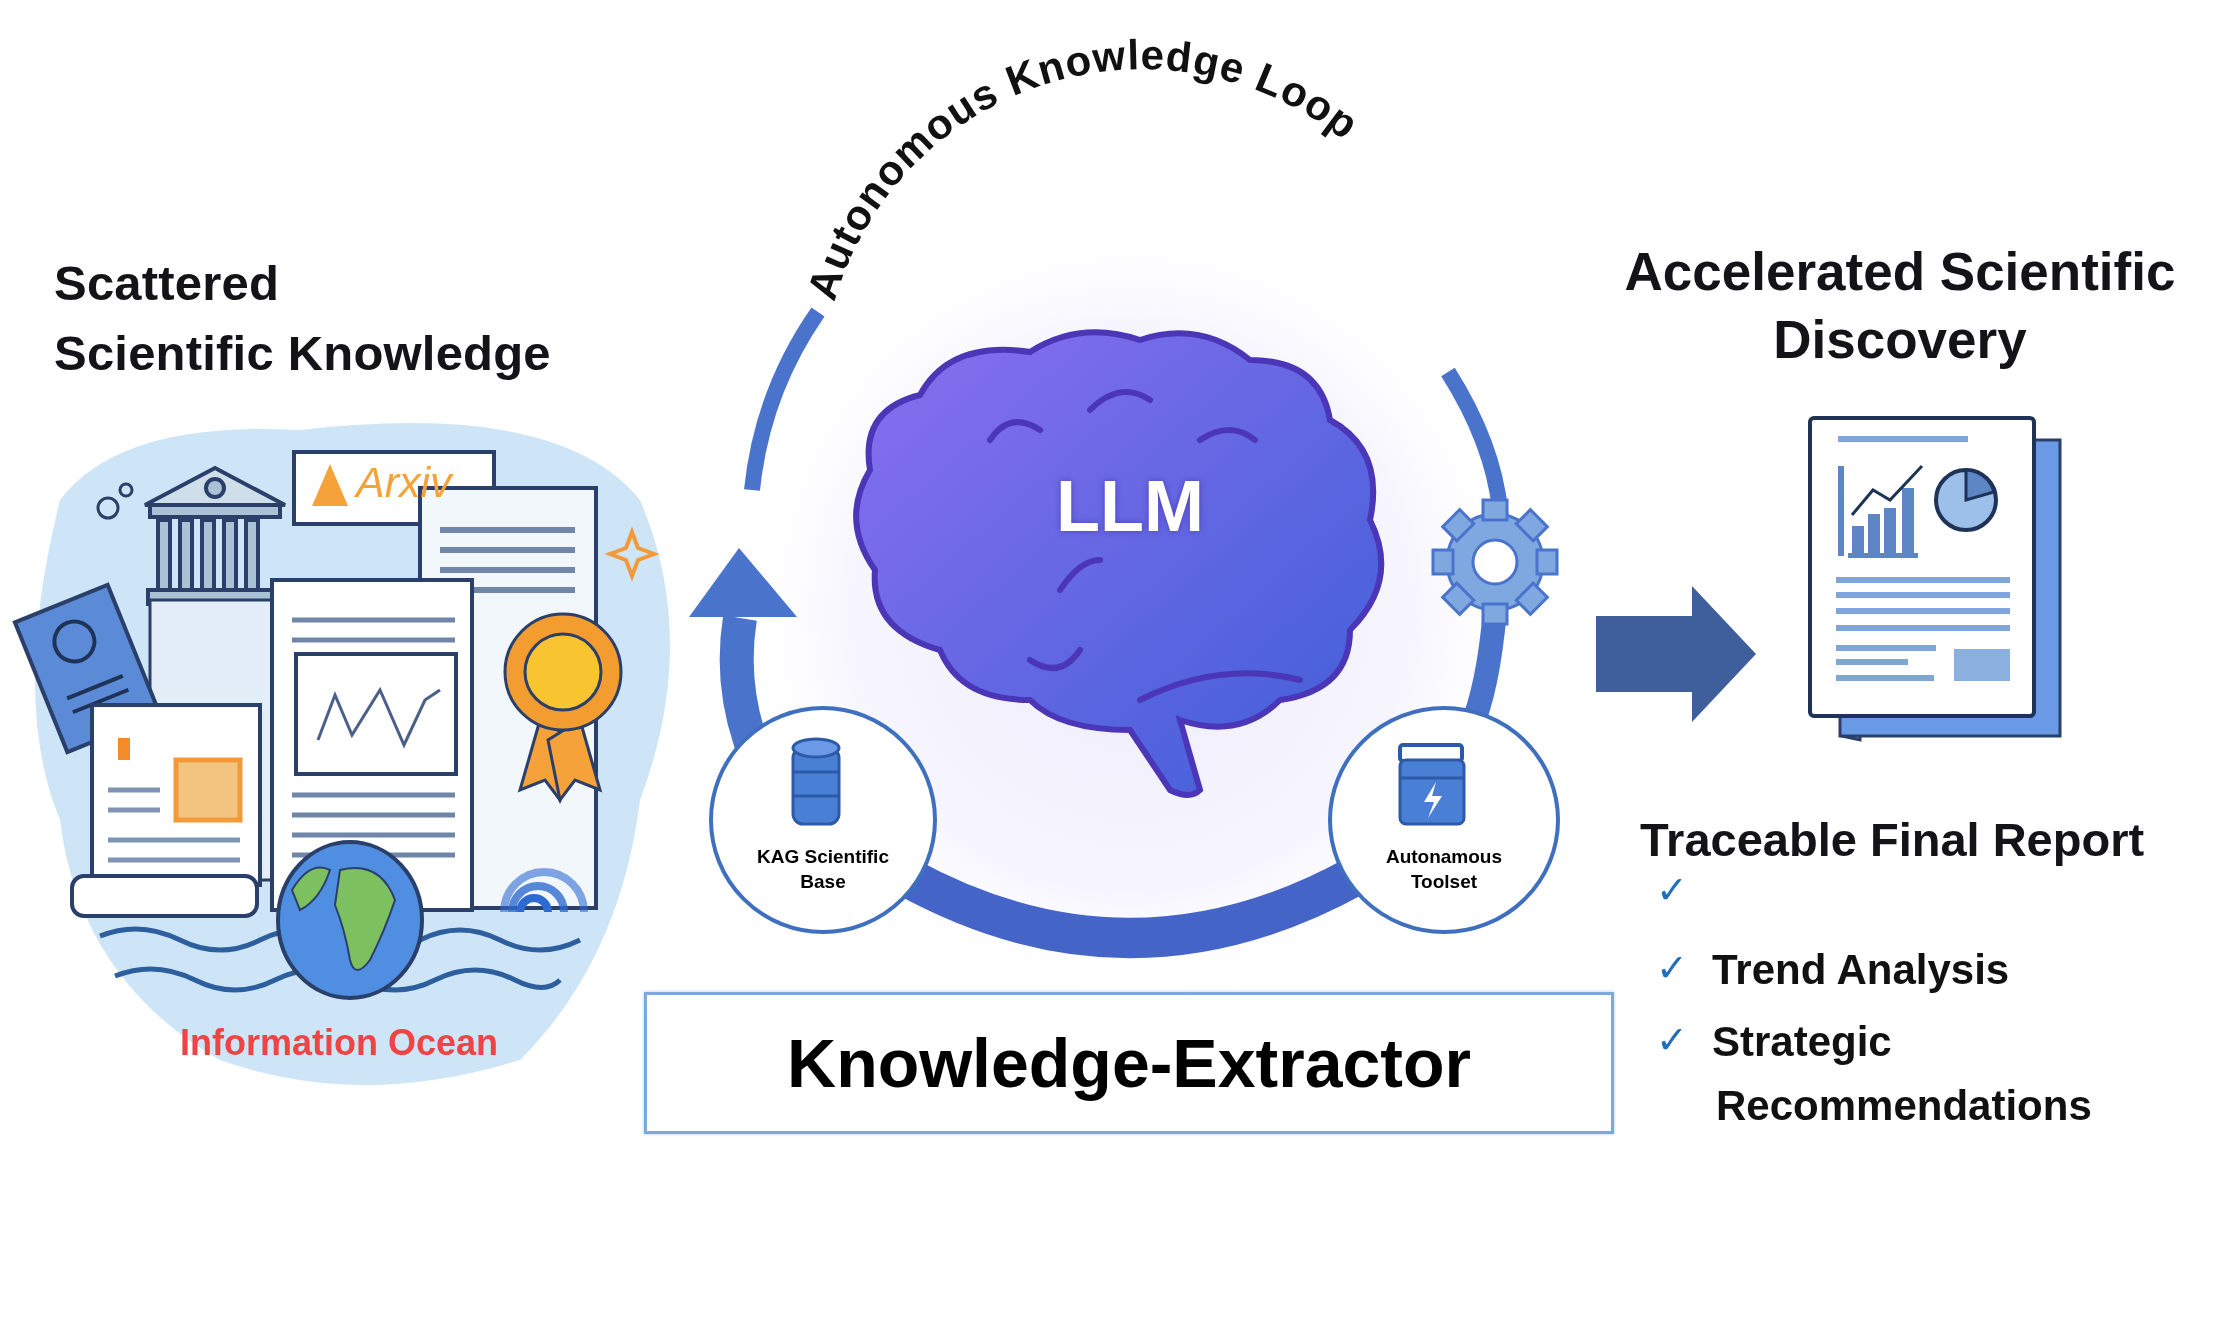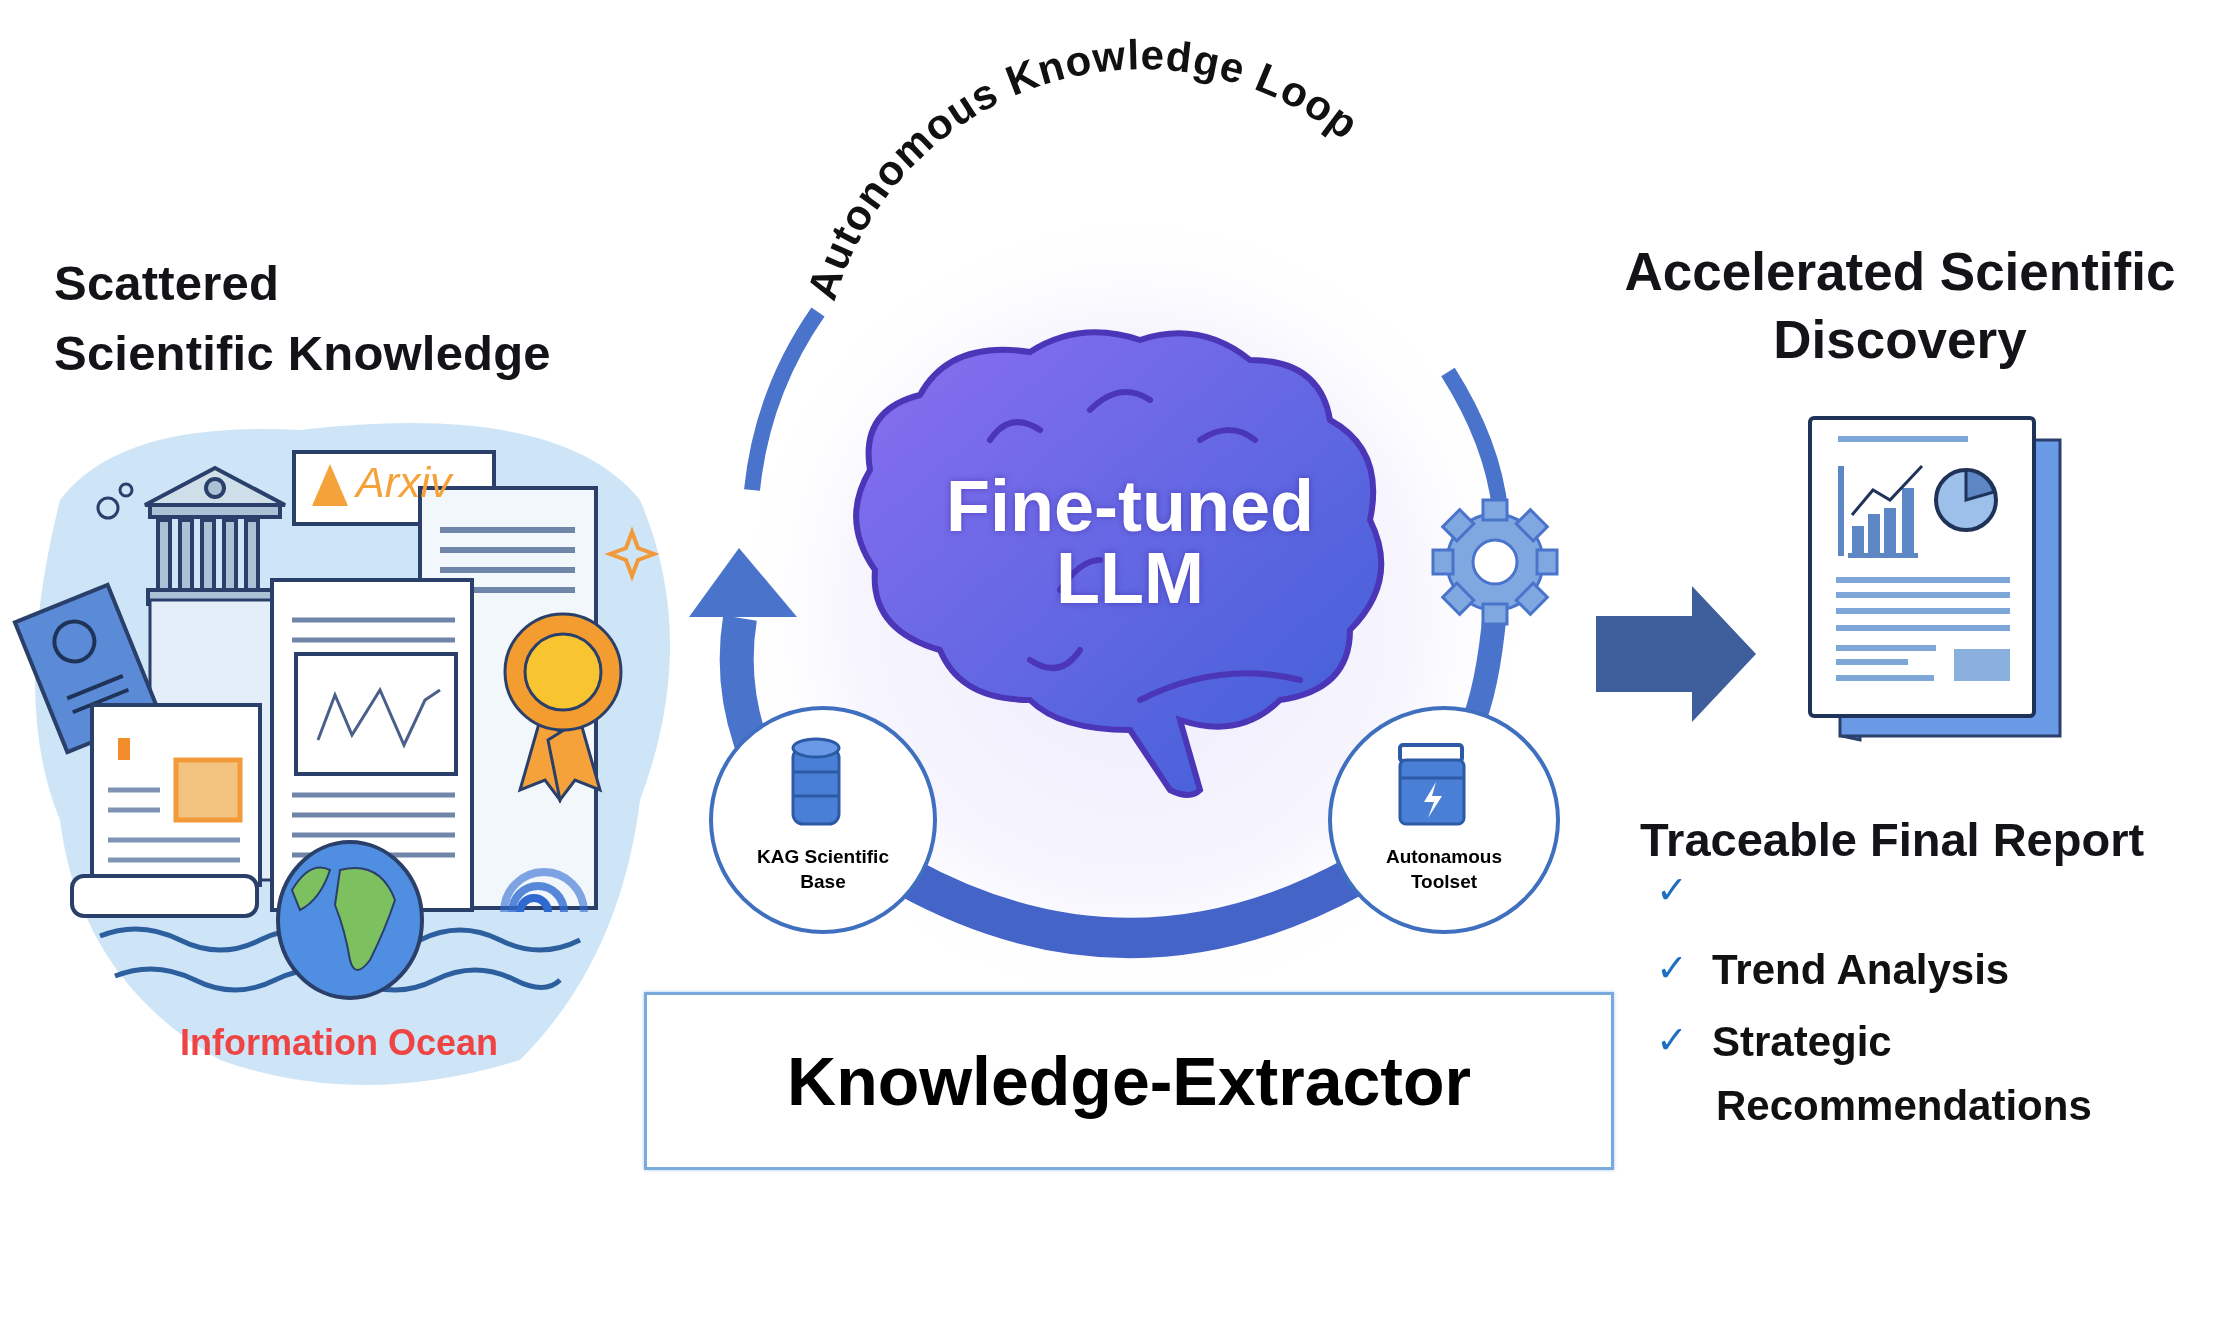--- a/index.html
+++ b/index.html
@@ -5,21 +5,21 @@
   html, body { margin: 0; padding: 0; background: #ffffff; }
   body { width: 2216px; height: 1330px; position: relative; overflow: hidden;
          font-family: "Liberation Sans", sans-serif; color: #111; }
   .abs { position: absolute; }
   .heading { font-weight: bold; color: #141418; margin-top: 26px; }
   #left-title { left: 54px; top: 222px; font-size: 49px; line-height: 70px; letter-spacing: 0.2px; }
   #right-title { left: 1570px; top: 212px; width: 660px; font-size: 53px; line-height: 68px; text-align: center; }
   #report-title { left: 1640px; top: 786px; font-size: 47px; }
   .check-item { left: 1656px; font-size: 42px; font-weight: bold; display: flex; align-items: flex-start; }
   .check-icon { color: #1f6fc0; font-size: 38px; width: 56px; font-weight: normal; }
-  #extractor-box { left: 644px; top: 992px; width: 970px; height: 178px; border: 3px solid #7aa9dc;
+  #extractor-box { left: 644px; top: 992px; width: 970px; height: 142px; border: 3px solid #7aa9dc;
                    box-sizing: border-box; display: flex; align-items: center; justify-content: center;
                    box-shadow: 0 0 3px rgba(90,150,220,0.5); }
   #extractor-label { font-size: 68px; font-weight: bold; color: #000; }
   #ocean-label { left: 180px; top: 1022px; font-size: 36px; font-weight: bold; color: #ef4444; }
   .node-label { font-size: 19px; font-weight: bold; text-align: center; line-height: 25px; color:#000; }
   #llm-label { left: 920px; top: 470px; width: 420px; text-align: center; color: #fff; font-weight: bold;
                font-size: 72px; line-height: 72px; text-shadow: 0 0 6px rgba(60,40,160,0.6); }
   svg { position: absolute; left: 0; top: 0; }
 </style>
 </head>
@@ -235,21 +235,20 @@
 <div id="left-title" class="abs heading">
   <div>Scattered</div>
   <div>Scientific Knowledge</div>
 </div>
 
 <div class="abs" style="left:356px; top:458px; font-size:43px; font-weight:normal; font-style:italic; color:#f5a23a;">Arxiv</div>
 
 <div id="ocean-label" class="abs">Information Ocean</div>
 
 <div id="llm-label" class="abs">
-  <div>Fine-tuned</div>
   <div>LLM</div>
 </div>
 
 <div class="abs node-label" style="left:723px; top:844px; width:200px;">
   <div>KAG Scientific</div>
   <div>Base</div>
 </div>
 
 <div class="abs node-label" style="left:1344px; top:844px; width:200px;">
   <div>Autonamous</div>

